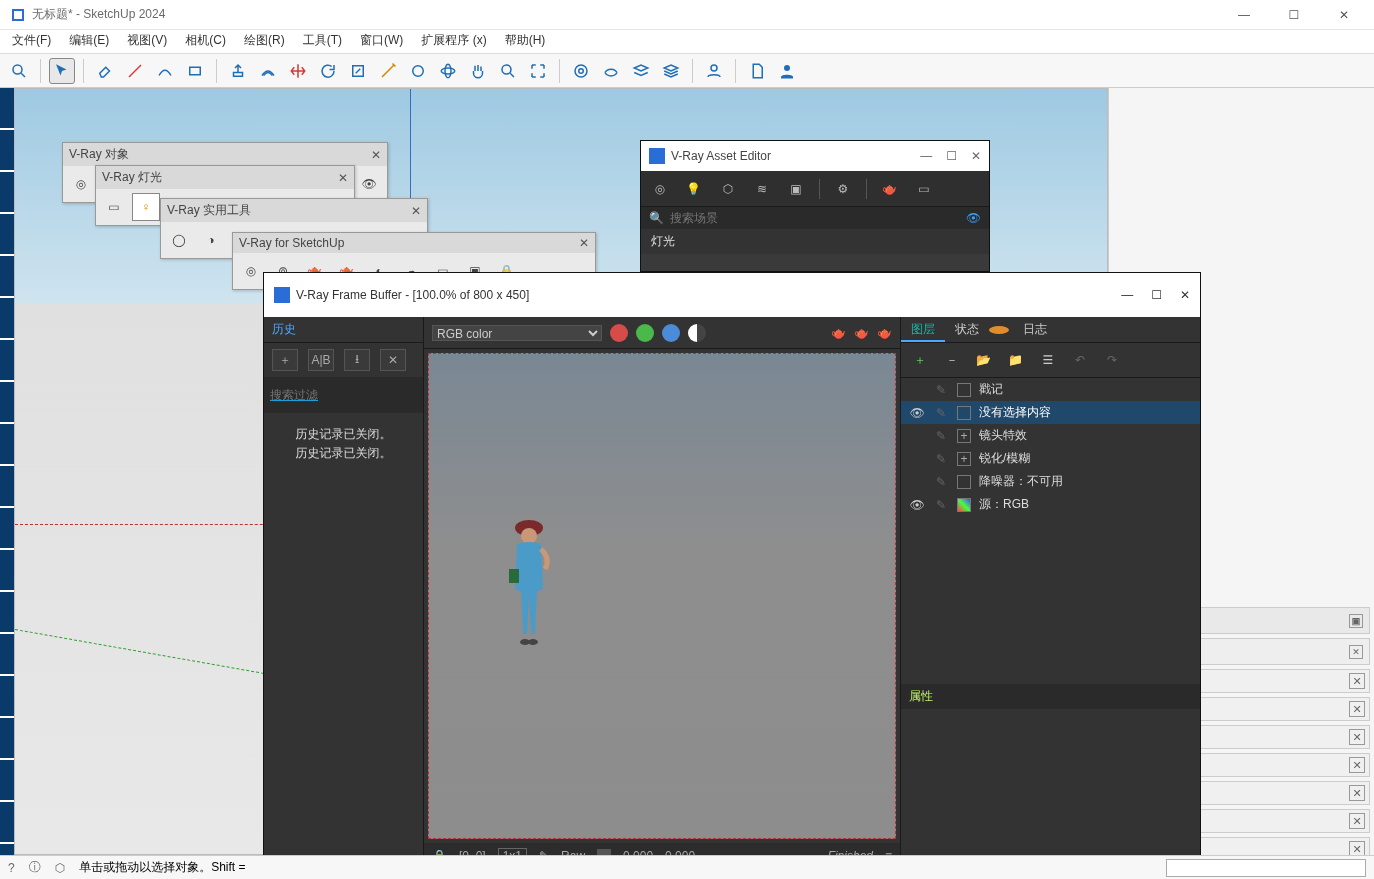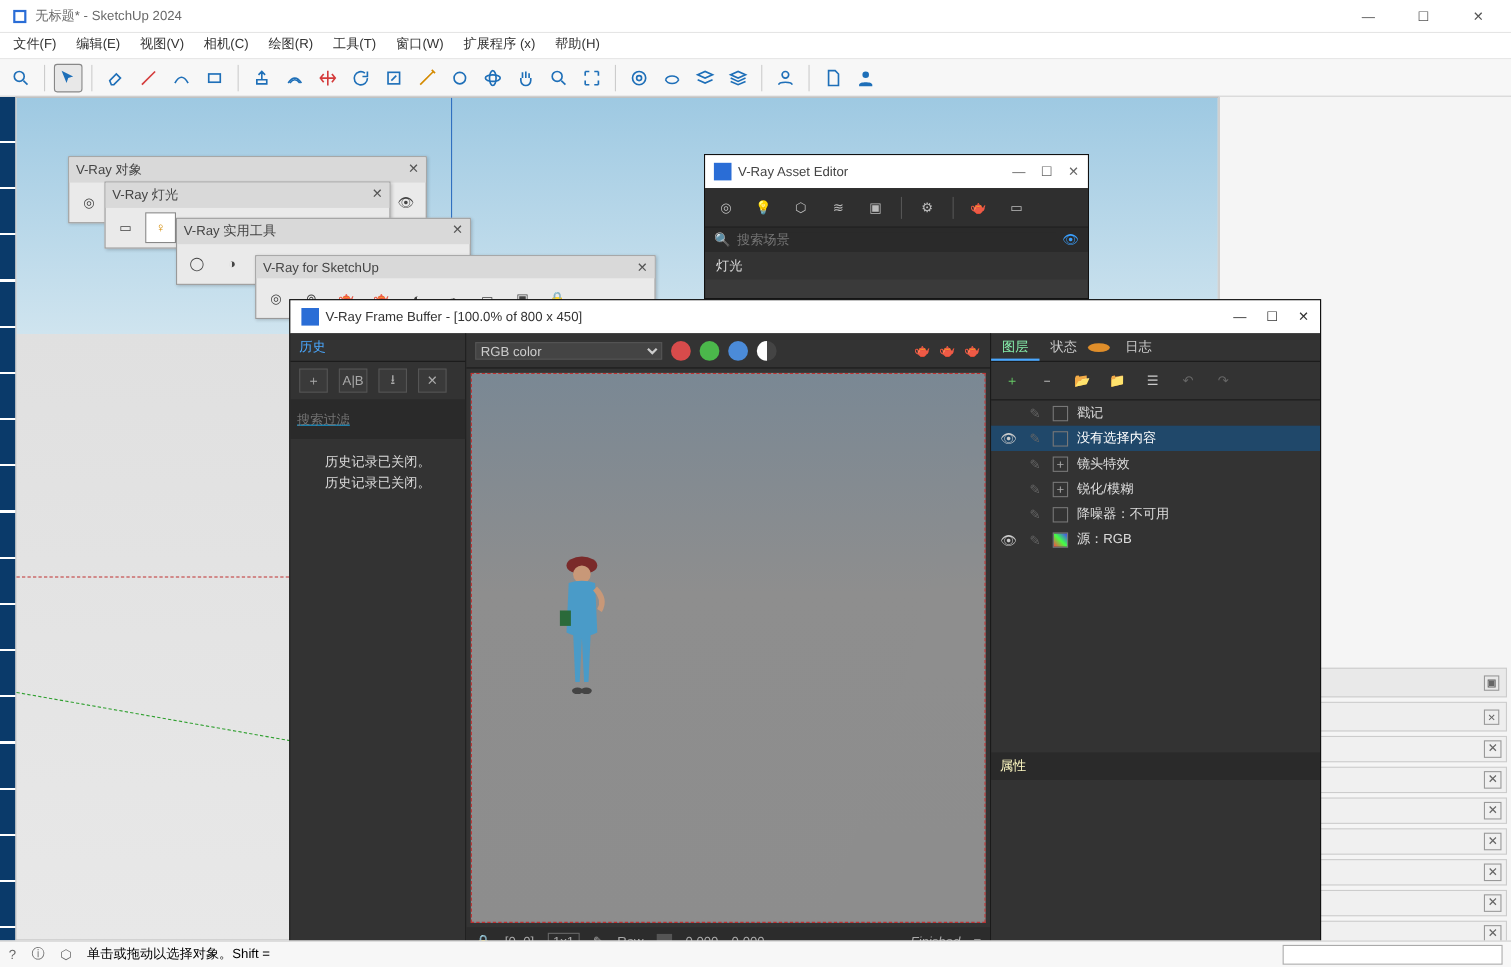--- a/index.html
+++ b/index.html
@@ -32,42 +32,42 @@
 .rp-head { background:#e9e9e9; border:1px solid #ccc; padding:4px 6px; display:flex; align-items:center; font-weight:bold;}
 .rp-sub  { background:#eee; border:1px solid #ccc; padding:4px 6px; display:flex; align-items:center;}
 .rp-sub .chev { margin-right:4px; color:#666;}
 .rp-body { background:#fff; border:1px solid #ccc; padding:8px; color:#444; flex:0 0 auto;}
 .rp-slot { background:#f0f0f0; border:1px solid #ccc; height:24px; display:flex; align-items:center; justify-content:flex-end; padding-right:4px;}
 .rp-slot .x { border:1px solid #999; width:16px; height:16px; text-align:center; line-height:14px; color:#666; cursor:pointer; font-size:11px;}
 .pin { margin-left:auto; border:1px solid #999; width:14px; height:14px; font-size:9px; text-align:center; line-height:12px; color:#666;}
 
 
 .float-tb { position:absolute; background:#eaeaea; border:1px solid #999; box-shadow:1px 1px 3px rgba(0,0,0,.2);}
-.float-tb .hdr { background:#d9d9d9; padding:3px 6px; display:flex; align-items:flex-start; color:#444;}
+.float-tb .hdr { background:#d9d9d9; padding:3px 6px; display:flex; align-items:center; color:#444;}
 .float-tb .hdr .x { margin-left:auto; cursor:pointer; color:#555;}
 .float-tb .row { display:flex; padding:4px; gap:4px;}
 .float-tb .row .ib { width:28px; height:28px; display:flex; align-items:center; justify-content:center; color:#444; cursor:pointer;}
 .float-tb .row .ib.hl { background:#fff; border:1px solid #888; color:#d48a00;}
 
 
 .asset { position:absolute; left:640px; top:140px; width:350px; height:132px; background:#3a3a3a; border:1px solid #111; color:#ddd;}
 .asset .thdr { height:30px; background:#fff; color:#444; display:flex; align-items:center; padding:0 8px;}
 .asset .thdr .icn { width:16px; height:16px; background:#2a6dd6; margin-right:6px;}
 .asset .thdr .wc { margin-left:auto; display:flex; gap:14px; color:#666;}
 .asset .trow { height:36px; background:#2f2f2f; display:flex; align-items:center; padding:0 8px; gap:12px; border-bottom:1px solid #1a1a1a;}
 .asset .trow .ai { width:22px; height:22px; color:#bbb; cursor:pointer; display:flex; align-items:center; justify-content:center;}
 .asset .trow .ai.act { color:#3aa0ff;}
 .asset .trow .divv { width:1px; height:20px; background:#555;}
 .asset .srch { display:flex; align-items:center; padding:4px 8px; gap:6px; background:#2a2a2a;}
 .asset .srch input { flex:1; background:#2a2a2a; border:none; color:#888; outline:none;}
 .asset .lst { padding:4px 10px; color:#ddd; background:#333;}
 
 
 .vfb { position:absolute; left:263px; top:272px; width:938px; height:598px; background:#3a3a3a; border:1px solid #111; color:#ccc; display:flex; flex-direction:column;}
-.vfb .thdr { height:30px; background:#fff; color:#333; display:flex; align-items:center; padding:0 10px;}
+.vfb .thdr { height:44px; background:#fff; color:#333; display:flex; align-items:center; padding:0 10px;}
 .vfb .thdr .icn { width:16px; height:16px; background:#2a6dd6; margin-right:6px;}
 .vfb .thdr .wc { margin-left:auto; display:flex; gap:18px; color:#333; font-size:14px;}
 .vfb-body { flex:1; display:flex; min-height:0;}
 .vfb-left { width:160px; background:#333; border-right:1px solid #1a1a1a; display:flex; flex-direction:column;}
 .vfb-left .lh { padding:4px 8px; color:#4aa8ff; border-bottom:1px solid #1a1a1a;}
 .vfb-left .lrow { display:flex; gap:10px; padding:6px 8px;}
 .vfb-left .lrow .ib { width:26px; height:22px; background:#3a3a3a; border:1px solid #555; display:flex; align-items:center; justify-content:center; color:#aaa; cursor:pointer;}
 .vfb-left .srch2 { display:flex; align-items:center; padding:4px 6px; background:#2a2a2a;}
 .vfb-left .srch2 input { flex:1; background:transparent; border:none; color:#0ea5e9; outline:none;text-decoration:underline;}
 .vfb-left .msg { padding:12px 10px; text-align:center; color:#ddd; line-height:1.6;}
@@ -76,29 +76,29 @@
 .vfb-center .ctool { height:32px; display:flex; align-items:center; gap:8px; padding:0 8px; border-bottom:1px solid #1a1a1a;}
 .vfb-center .ctool select { background:#444; color:#ccc; border:1px solid #555; height:16px; flex:0 0 170px;}
 .dot { width:18px; height:18px; border-radius:50%; cursor:pointer;}
 .render { flex:1; margin:4px; border:1px dashed #c03030; background:linear-gradient(#7a8894 0%, #8e8e8e 40%, #8d8d8d 100%); position:relative;}
 .figure { position:absolute; left:70px; top:160px; width:60px; height:145px;}
 .vfb-bot { height:26px; background:#2c2c2c; display:flex; align-items:center; gap:12px; padding:0 8px; color:#aaa; font-family:monospace;}
 .vfb-bot .badge { border:1px solid #666; padding:0 4px;}
 .vfb-right { width:300px; background:#333; border-left:1px solid #1a1a1a; display:flex; flex-direction:column;}
 .vfb-right .tabs { display:flex; height:26px; border-bottom:1px solid #1a1a1a;}
 .vfb-right .tabs span { padding:4px 10px; color:#ccc; cursor:pointer;}
-.vfb-right .tabs span.act { color:#86efac; border-bottom:2px solid #4aa8ff;}
+.vfb-right .tabs span.act { color:#14b8a6; border-bottom:2px solid #4aa8ff;}
 .vfb-right .tabs .dot2 { width:8px; height:8px; background:#e08e2a; border-radius:50%; align-self:center; margin-right:4px;}
 .vfb-right .rtool { display:flex; gap:10px; padding:6px 8px; border-bottom:1px solid #1a1a1a;}
 .vfb-right .rtool .ib { width:22px; height:22px; color:#ccc; cursor:pointer; display:flex; align-items:center; justify-content:center;}
 .layer { display:flex; align-items:center; gap:8px; padding:3px 8px; color:#ddd;}
 .layer .eye { width:16px; text-align:center; color:#ccc;}
 .layer .sq { width:14px; height:14px; border:1px solid #777;}
 .layer.sel { background:#20486a; color:#fff;}
-.attr-hdr { background:#2a2a2a; padding:4px 8px; color:#fef9c3; margin-top:auto;}
+.attr-hdr { background:#2a2a2a; padding:4px 8px; color:#bef264; margin-top:auto;}
 .attr-body { flex:0 0 160px; background:#333;}
 
 
 .deskstrip { position:absolute; left:0; top:88px; width:14px; bottom:24px; background:repeating-linear-gradient(#0a3a6a 0 40px,#fff 40px 42px);}
 </style>
 </head>
 <body>
 
 <div class="titlebar">
   <svg class="app-icon" viewBox="0 0 16 16">

